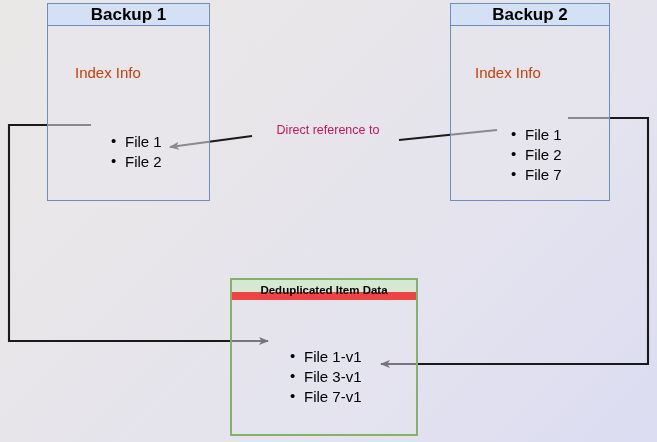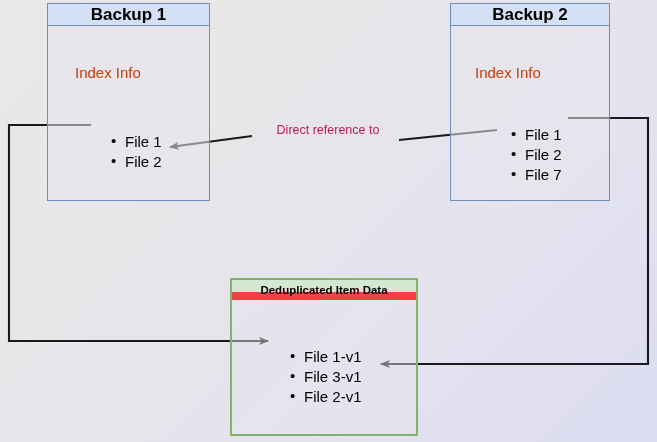--- a/index.html
+++ b/index.html
@@ -139,21 +139,21 @@
       </ul>
     </div>
   </div>
 
   <div class="box green" style="left:230px; top:278px; width:188px; height:158px;">
     <div class="box-header">Deduplicated Item Data</div>
     <div class="box-body">
       <ul class="filelist" style="left:42px; top:33px;">
         <li>File 1-v1</li>
         <li>File 3-v1</li>
-        <li>File 2-v1</li>
+        <li>File 7-v1</li>
       </ul>
     </div>
   </div>
 
   <div class="center-label" style="left:248px; top:122px; width:160px;">
     <div>Direct reference to</div>
   </div>
 
 </div>
 

